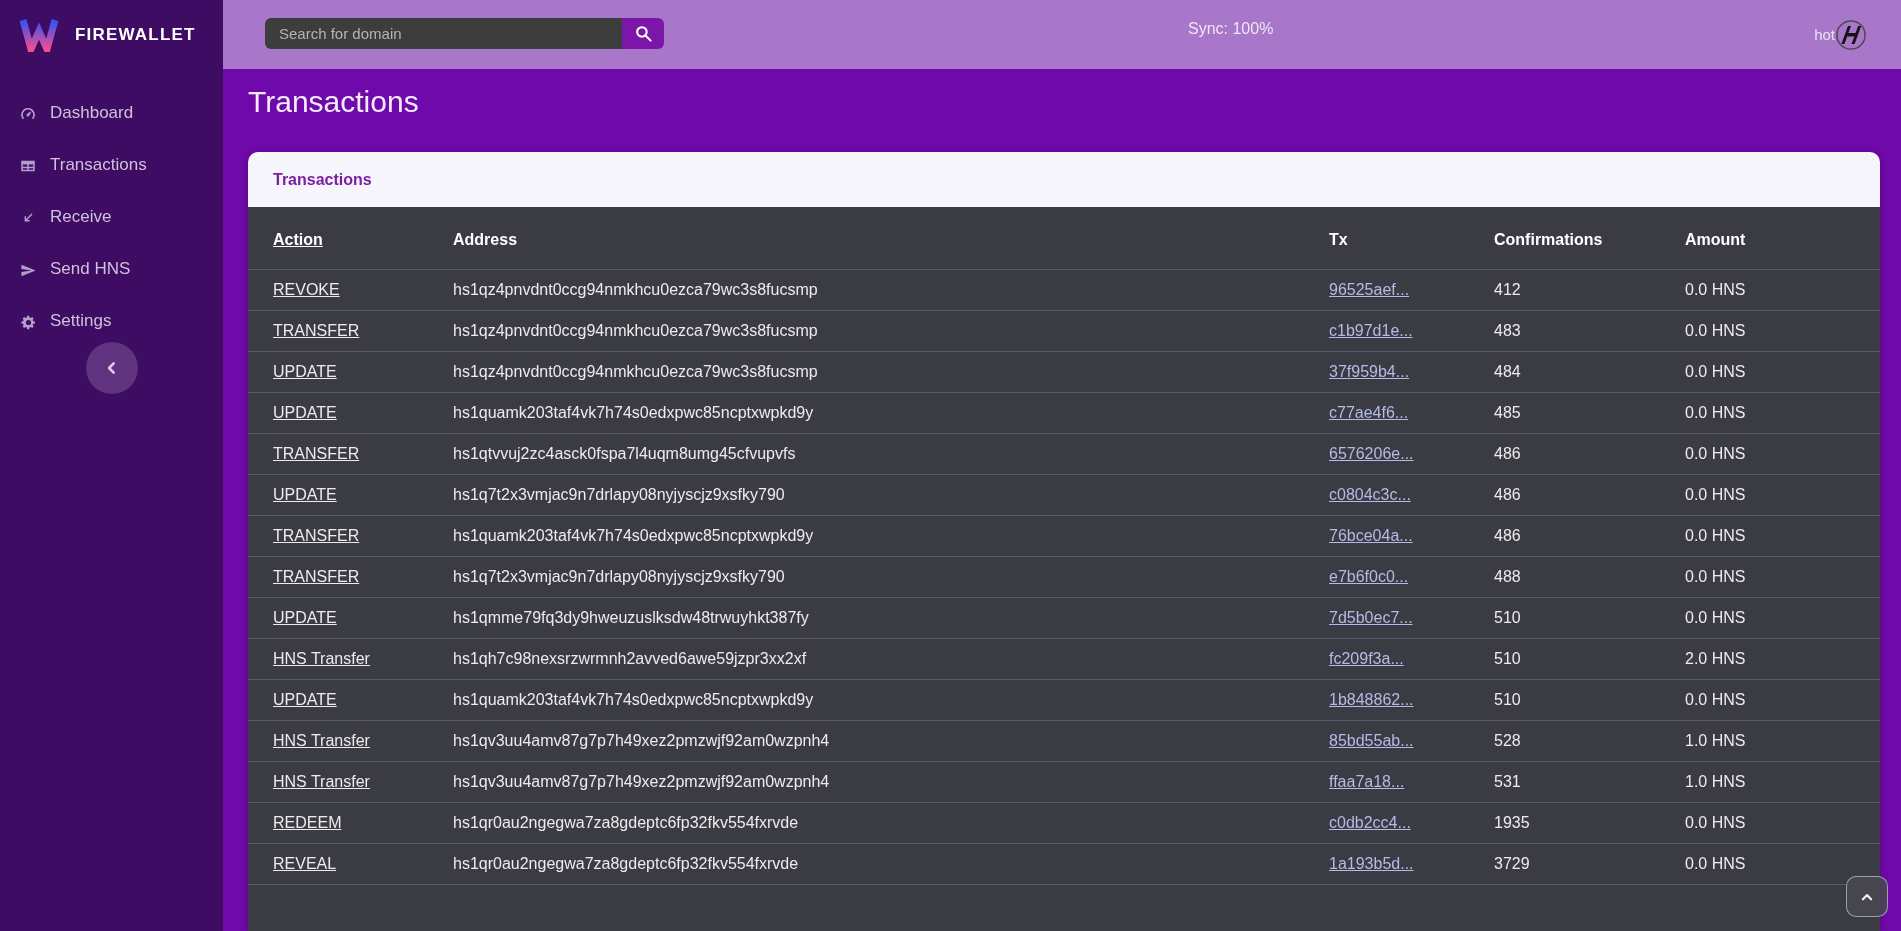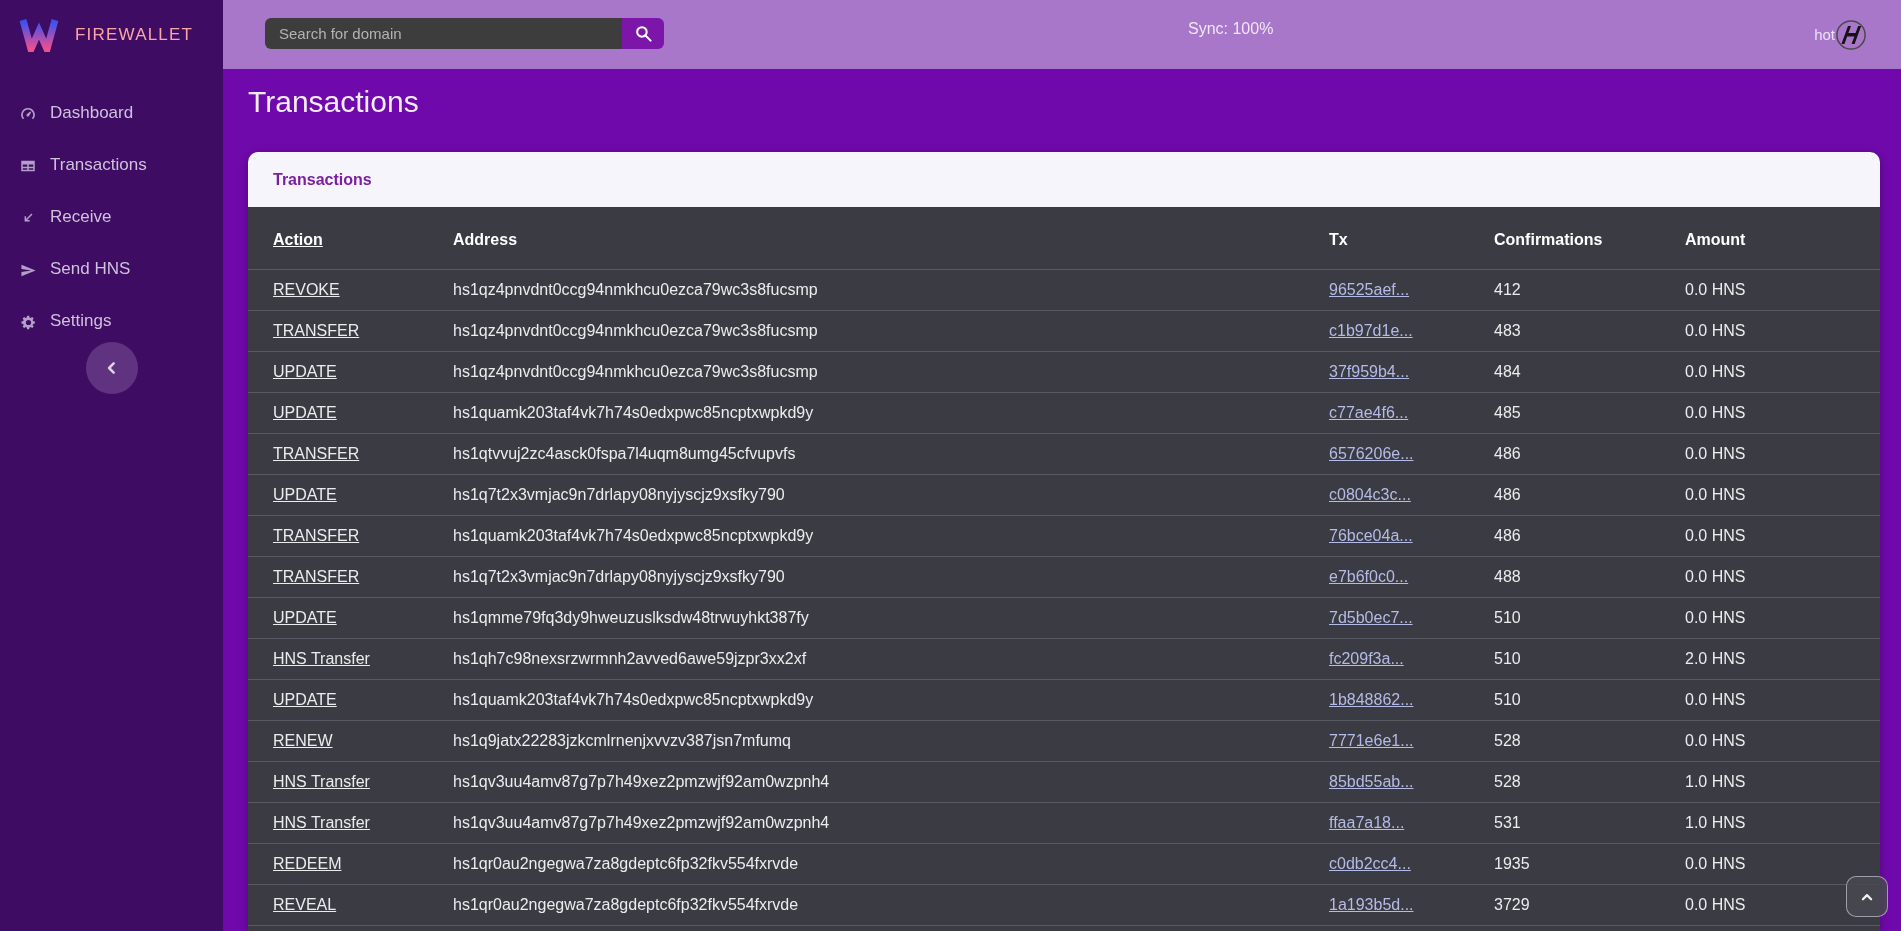--- a/index.html
+++ b/index.html
@@ -3,21 +3,21 @@
 <meta charset="utf-8">
 <style>
   * { margin:0; padding:0; box-sizing:border-box; }
   html,body { width:1901px; height:931px; overflow:hidden;
     font-family:"Liberation Sans", sans-serif; background:var(--main-bg,#7009ab); }
 
   
   .sidebar { position:absolute; left:0; top:0; width:223px; height:931px;
     background:var(--sidebar-bg,#3f0c63); z-index:5; }
   .logo-row { height:69px; display:flex; align-items:center; gap:16px; padding-left:19px; }
-  .brand-name { color:#fca5a5; font-size:17px; font-weight:normal; letter-spacing:1.2px; }
+  .brand-name { color:#ffffff; font-size:17px; font-weight:bold; letter-spacing:1.2px; }
   .nav { padding-top:2px; }
   .nav-item { height:52px; display:flex; align-items:flex-end; gap:13px;
     padding-left:19px; color:#cec2dc; font-size:17px; cursor:pointer; }
   .nav-item .nicon { width:18px; height:18px; display:inline-flex; align-items:center;
     justify-content:center; color:#b2a0c8; flex:0 0 18px; }
   .collapse-btn { position:absolute; left:86px; top:342px; width:52px; height:52px;
     border-radius:50%; background:rgba(216,190,238,0.22); display:flex; align-items:center;
     justify-content:center; cursor:pointer; }
 
   
@@ -258,27 +258,20 @@
             <td>2.0 HNS</td>
           </tr>
           <tr>
             <td>UPDATE</td>
             <td>hs1quamk203taf4vk7h74s0edxpwc85ncptxwpkd9y</td>
             <td><a href="#">1b848862...</a></td>
             <td>510</td>
             <td>0.0 HNS</td>
           </tr>
           <tr>
-            <td>RENEW</td>
-            <td>hs1q9jatx22283jzkcmlrnenjxvvzv387jsn7mfumq</td>
-            <td><a href="#">7771e6e1...</a></td>
-            <td>528</td>
-            <td>0.0 HNS</td>
-          </tr>
-          <tr>
             <td>HNS Transfer</td>
             <td>hs1qv3uu4amv87g7p7h49xez2pmzwjf92am0wzpnh4</td>
             <td><a href="#">85bd55ab...</a></td>
             <td>528</td>
             <td>1.0 HNS</td>
           </tr>
           <tr>
             <td>HNS Transfer</td>
             <td>hs1qv3uu4amv87g7p7h49xez2pmzwjf92am0wzpnh4</td>
             <td><a href="#">ffaa7a18...</a></td>

